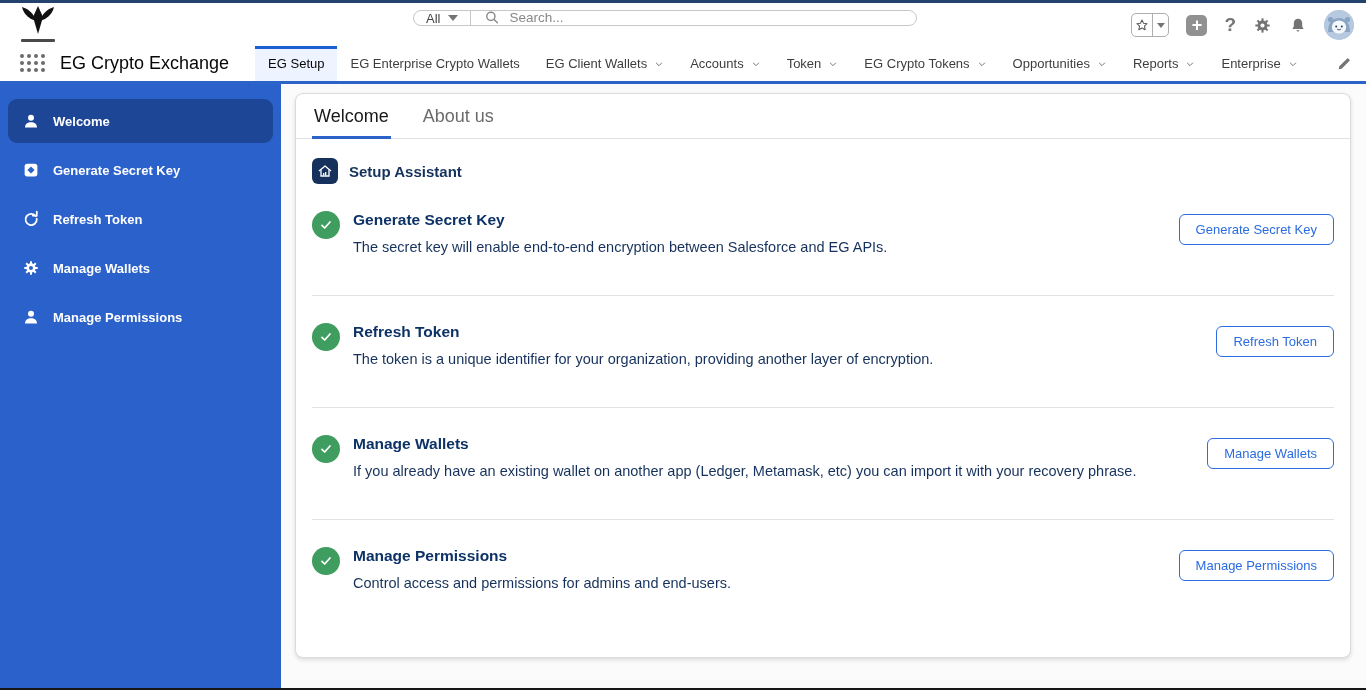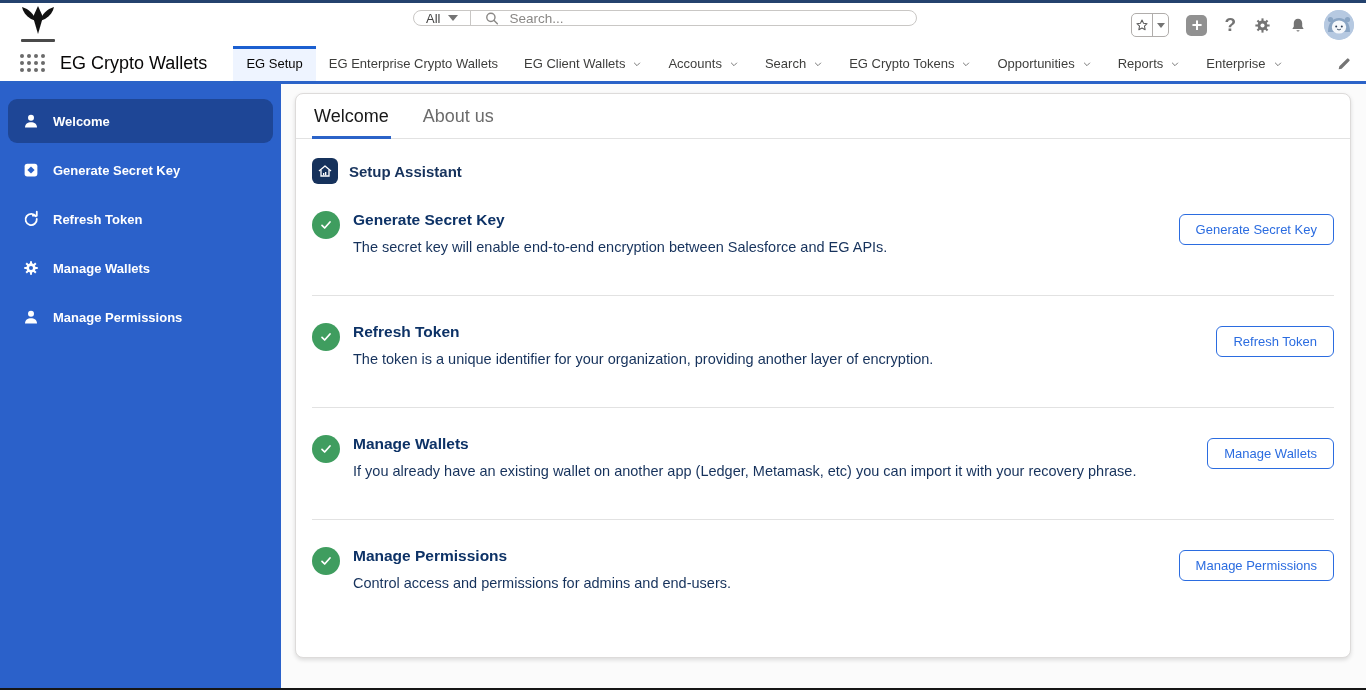--- a/index.html
+++ b/index.html
@@ -9,21 +9,21 @@
 
   
   .top-strip { height:3px; background:#24426e; width:100%; }
 
   
   .global-header { height:43px; background:#fff; display:flex; align-items:center; position:relative; }
   .logo-block { position:absolute; left:12px; top:1px; width:52px; display:flex; flex-direction:column; align-items:center; }
   .logo-word { width:34px; height:3px; background:#4a4a4a; margin-top:1px; border-radius:1px; }
 
   .search-combo { position:absolute; left:413px; top:7px; width:504px; height:16px;
-    border:1px solid #c9c7c5; border-radius:12px; display:flex; align-items:flex-start; background:#fff; }
+    border:1px solid #c9c7c5; border-radius:12px; display:flex; align-items:flex-end; background:#fff; }
   .search-scope { display:flex; align-items:center; gap:8px; padding:0 12px; height:100%;
     border-right:1px solid #c9c7c5; cursor:pointer; color:#444; font-size:13px; }
   .caret-down { width:0; height:0; border-left:5px solid transparent; border-right:5px solid transparent; border-top:6px solid #747474; }
   .search-input-wrap { display:flex; align-items:center; gap:10px; padding:0 14px; flex:1; }
   .search-input { border:none; outline:none; font-size:13.5px; color:#706e6b; width:100%; background:transparent; }
   .search-input::placeholder { color:#8a8886; }
 
   .header-actions { position:absolute; right:12px; top:5px; display:flex; align-items:center; gap:17px; height:34px; }
   .fav-combo { display:flex; align-items:stretch; border:1px solid #b0adab; border-radius:5px; height:24px; overflow:hidden; }
   .fav-star { display:flex; align-items:center; justify-content:center; width:21px; border-right:1px solid #b0adab; }
@@ -171,21 +171,21 @@
         <i></i>
         <i></i>
         <i></i>
         <i></i>
         <i></i>
         <i></i>
         <i></i>
         <i></i>
         <i></i>
     </div>
-    <div class="app-name">EG Crypto Wallets</div>
+    <div class="app-name">EG Crypto Exchange</div>
 
     <div class="nav-tabs">
       <div class="nav-tab active">
         <span>EG Setup</span>
       </div>
       <div class="nav-tab">
         <span>EG Enterprise Crypto Wallets</span>
       </div>
       <div class="nav-tab">
         <span>EG Client Wallets</span>
@@ -193,21 +193,21 @@
           <polyline points="5,9 12,16 19,9" fill="none" stroke="#6b6b6b" stroke-width="2.2"></polyline>
         </svg>
       </div>
       <div class="nav-tab">
         <span>Accounts</span>
         <svg class="chev" viewBox="0 0 24 24">
           <polyline points="5,9 12,16 19,9" fill="none" stroke="#6b6b6b" stroke-width="2.2"></polyline>
         </svg>
       </div>
       <div class="nav-tab">
-        <span>Search</span>
+        <span>Token</span>
         <svg class="chev" viewBox="0 0 24 24">
           <polyline points="5,9 12,16 19,9" fill="none" stroke="#6b6b6b" stroke-width="2.2"></polyline>
         </svg>
       </div>
       <div class="nav-tab">
         <span>EG Crypto Tokens</span>
         <svg class="chev" viewBox="0 0 24 24">
           <polyline points="5,9 12,16 19,9" fill="none" stroke="#6b6b6b" stroke-width="2.2"></polyline>
         </svg>
       </div>

